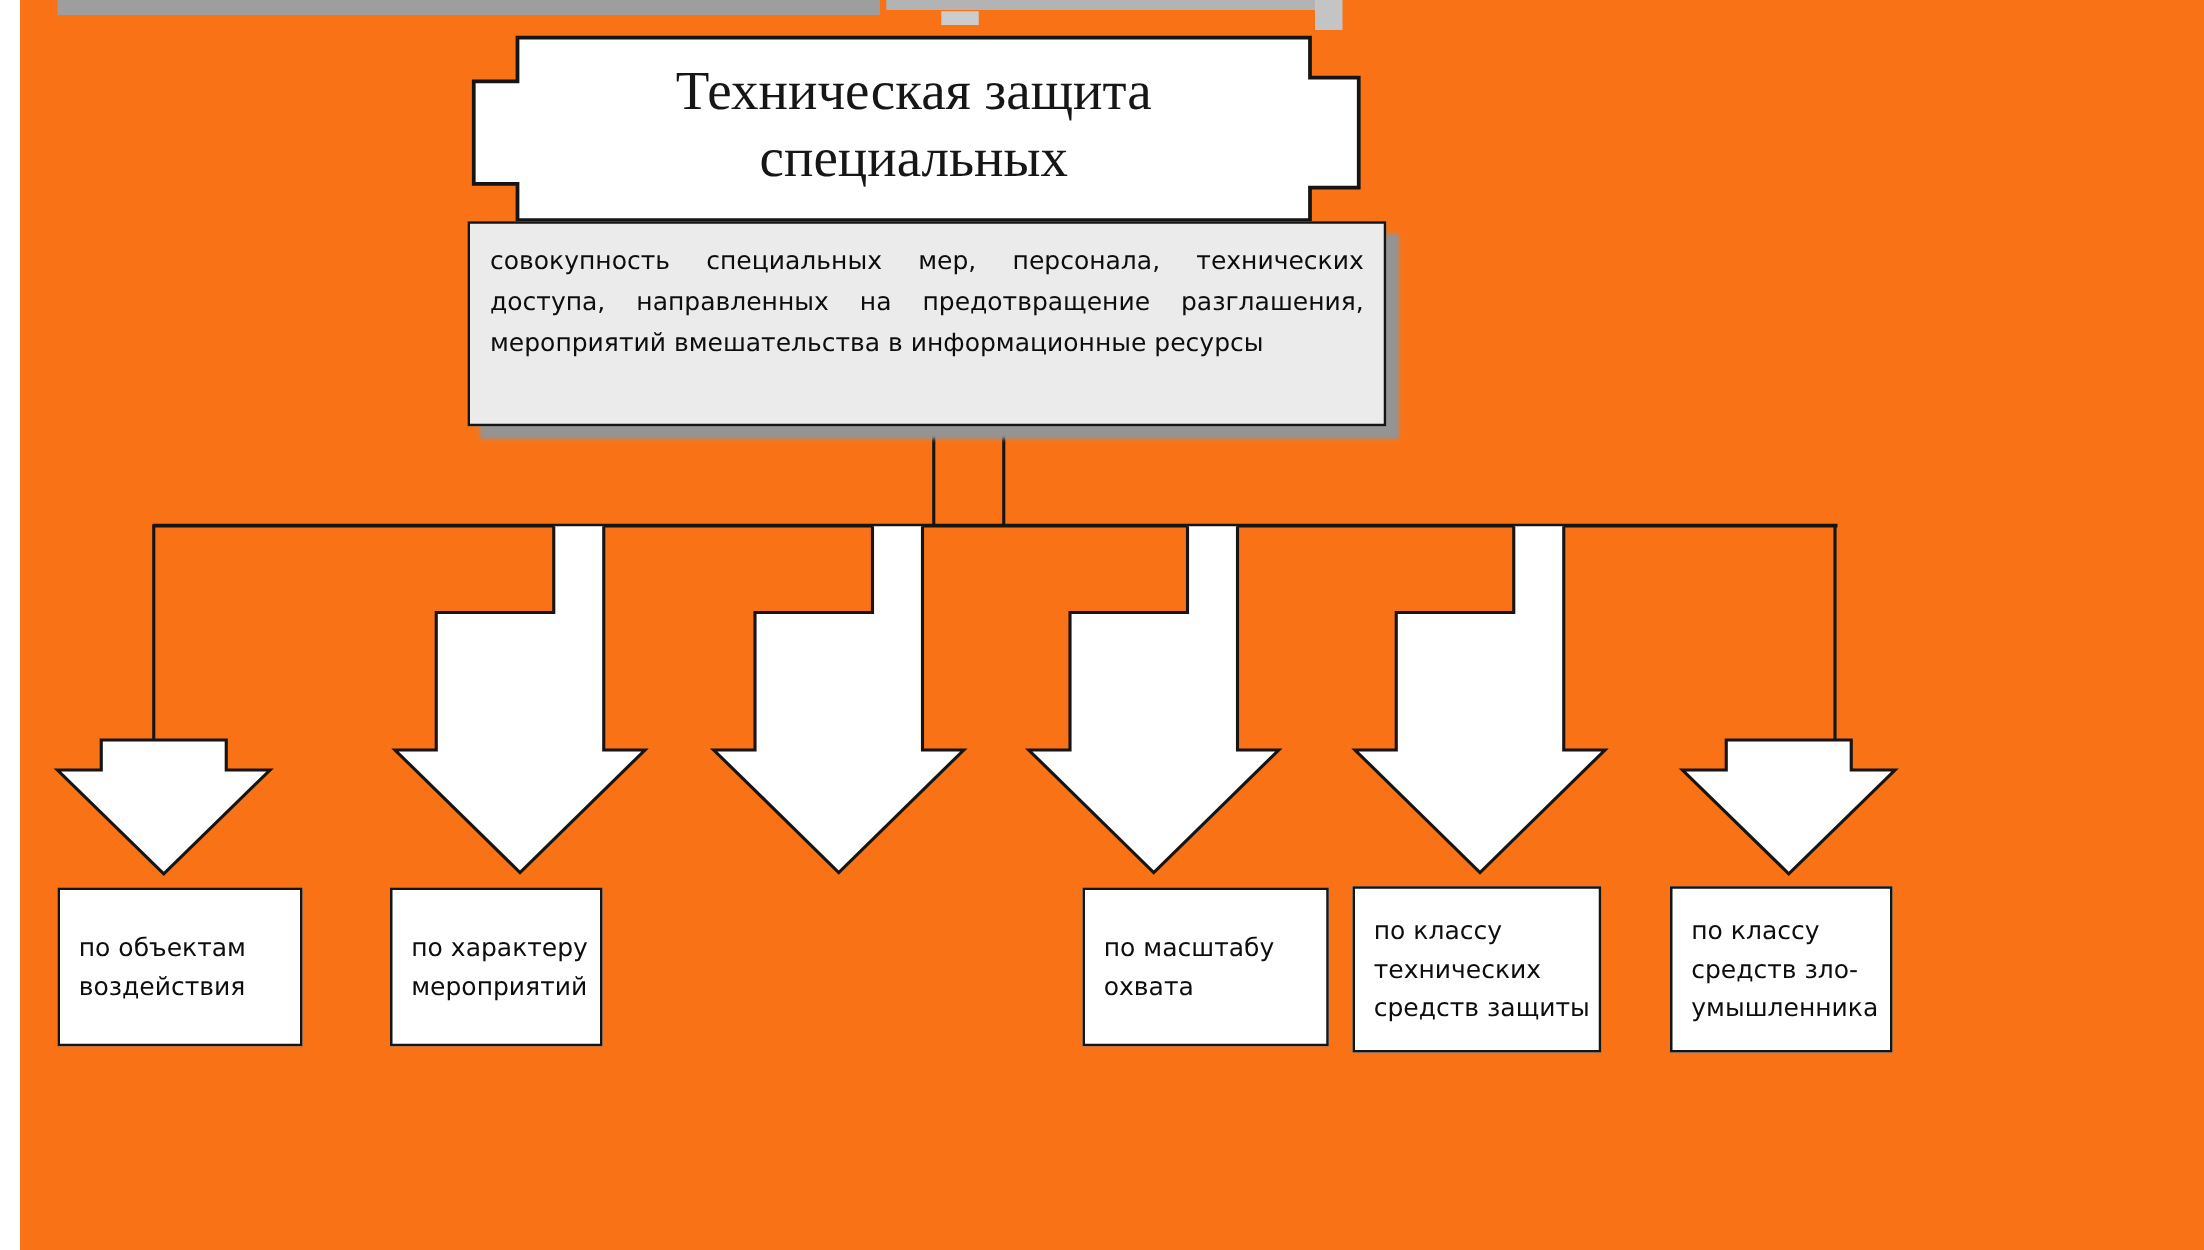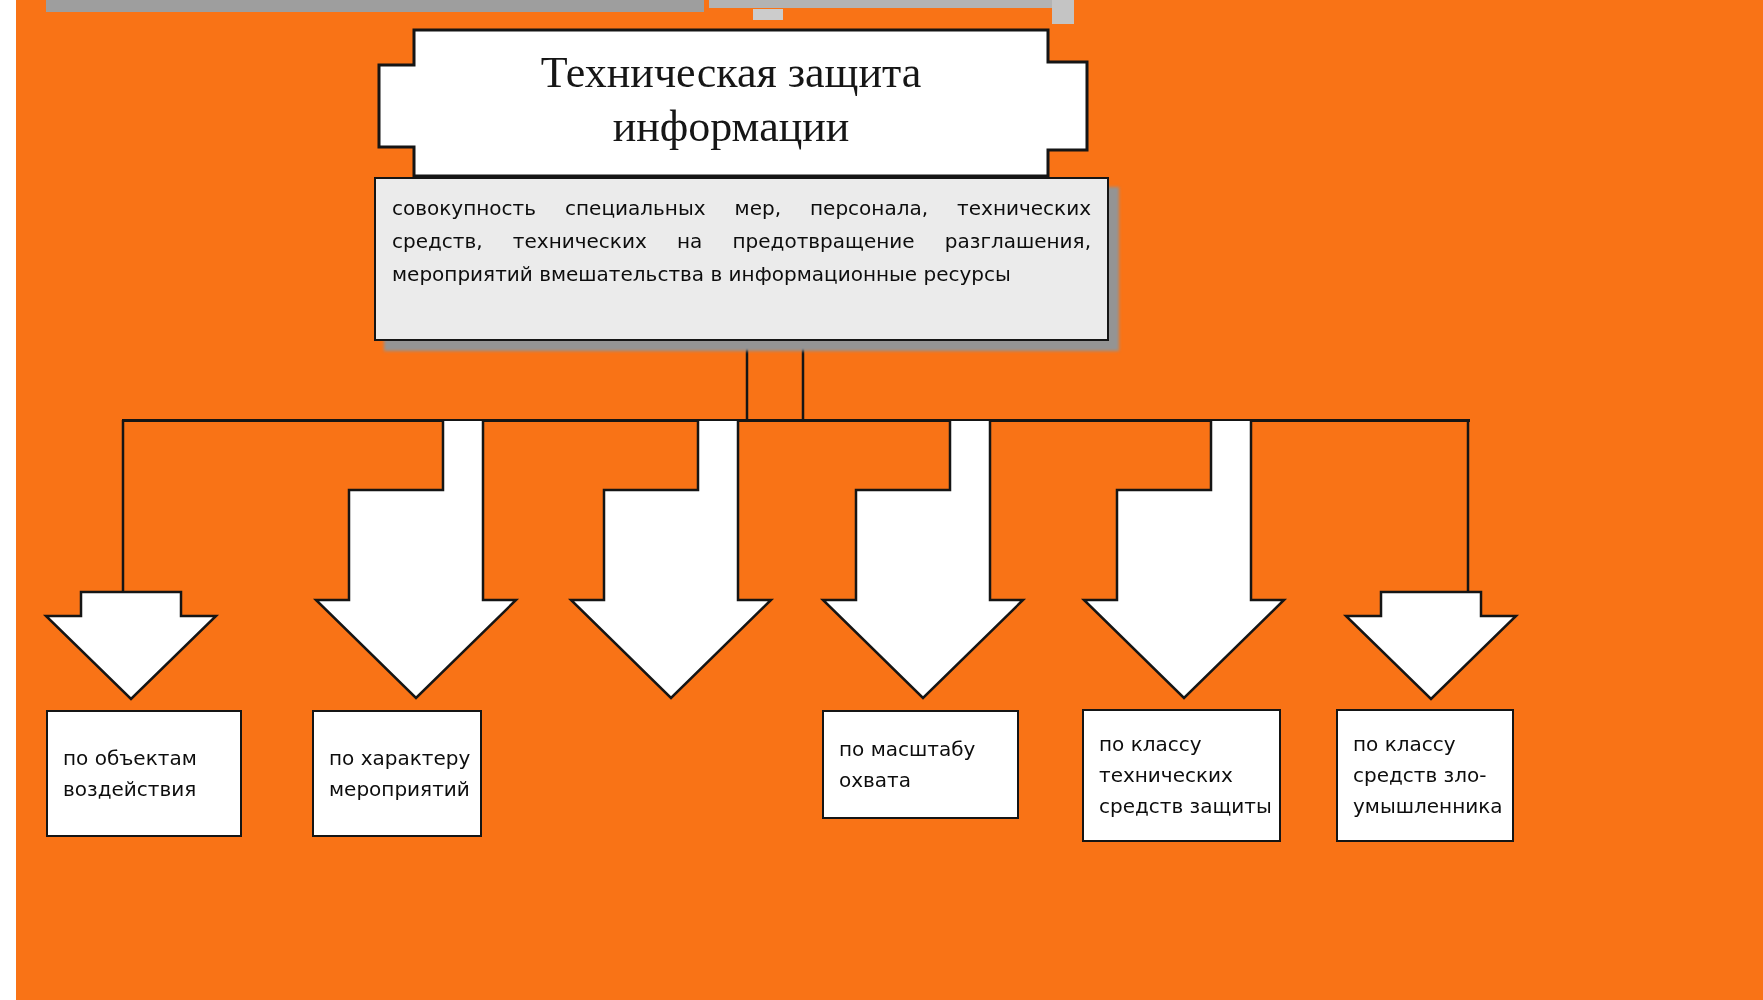--- a/index.html
+++ b/index.html
@@ -41,21 +41,21 @@
     background:#ffffff;
     border:2.5px solid #151515;
     display:flex;align-items:center;
     padding-left:15px;padding-right:2px;
     font-size:20px;line-height:31px;
     white-space:pre;
   }
   #category-box-1{left:30px;top:710px;width:196px;height:127px;align-items:center;}
   #category-box-2{left:296px;top:710px;width:170px;height:127px;}
   #category-box-3{left:556px;top:710px;width:193px;height:127px;}
-  #category-box-4{left:806px;top:710px;width:197px;height:109px;}
+  #category-box-4{left:850px;top:710px;width:197px;height:127px;}
   #category-box-5{left:1066px;top:709px;width:199px;height:133px;}
   #category-box-6{left:1320px;top:709px;width:178px;height:133px;}
 </style>
 </head>
 <body>
 
 <div id="stage">
 
   <div class="artifact" style="left:30px;top:0;width:658px;height:12px;background:#9e9e9e;"></div>
   <div class="artifact" style="left:693px;top:0;width:344px;height:8px;background:#b3b3b3;"></div>
@@ -82,26 +82,26 @@
 
     <path d="M 934 421 V 490 H 840 V 600 H 807 L 907 698 L 1007 600 H 974 V 421" fill="#ffffff" stroke="#151515" stroke-width="2.5" stroke-linejoin="miter"></path>
 
     <path d="M 1195 421 V 490 H 1101 V 600 H 1068 L 1168 698 L 1268 600 H 1235 V 421" fill="#ffffff" stroke="#151515" stroke-width="2.5" stroke-linejoin="miter"></path>
 
     <path d="M 1365 592 H 1465 V 616 H 1500 L 1415 699 L 1330 616 H 1365 Z" fill="#ffffff" stroke="#151515" stroke-width="2.5" stroke-linejoin="miter"></path>
   </svg>
 
   <div id="diagram-title">
     <div>Техническая защита</div>
-    <div>информации</div>
+    <div>специальных</div>
   </div>
 
   <div id="definition-box">
     <div class="def-line">совокупность специальных мер, персонала, технических</div>
-    <div class="def-line">средств, технических на предотвращение разглашения,</div>
+    <div class="def-line">доступа, направленных на предотвращение разглашения,</div>
     <div class="def-line last">мероприятий вмешательства в информационные ресурсы</div>
   </div>
 
   <div id="category-box-1" class="leaf-box">
     <div>по объектам
 воздействия</div>
   </div>
   <div id="category-box-2" class="leaf-box">
     <div>по характеру
 мероприятий</div>

